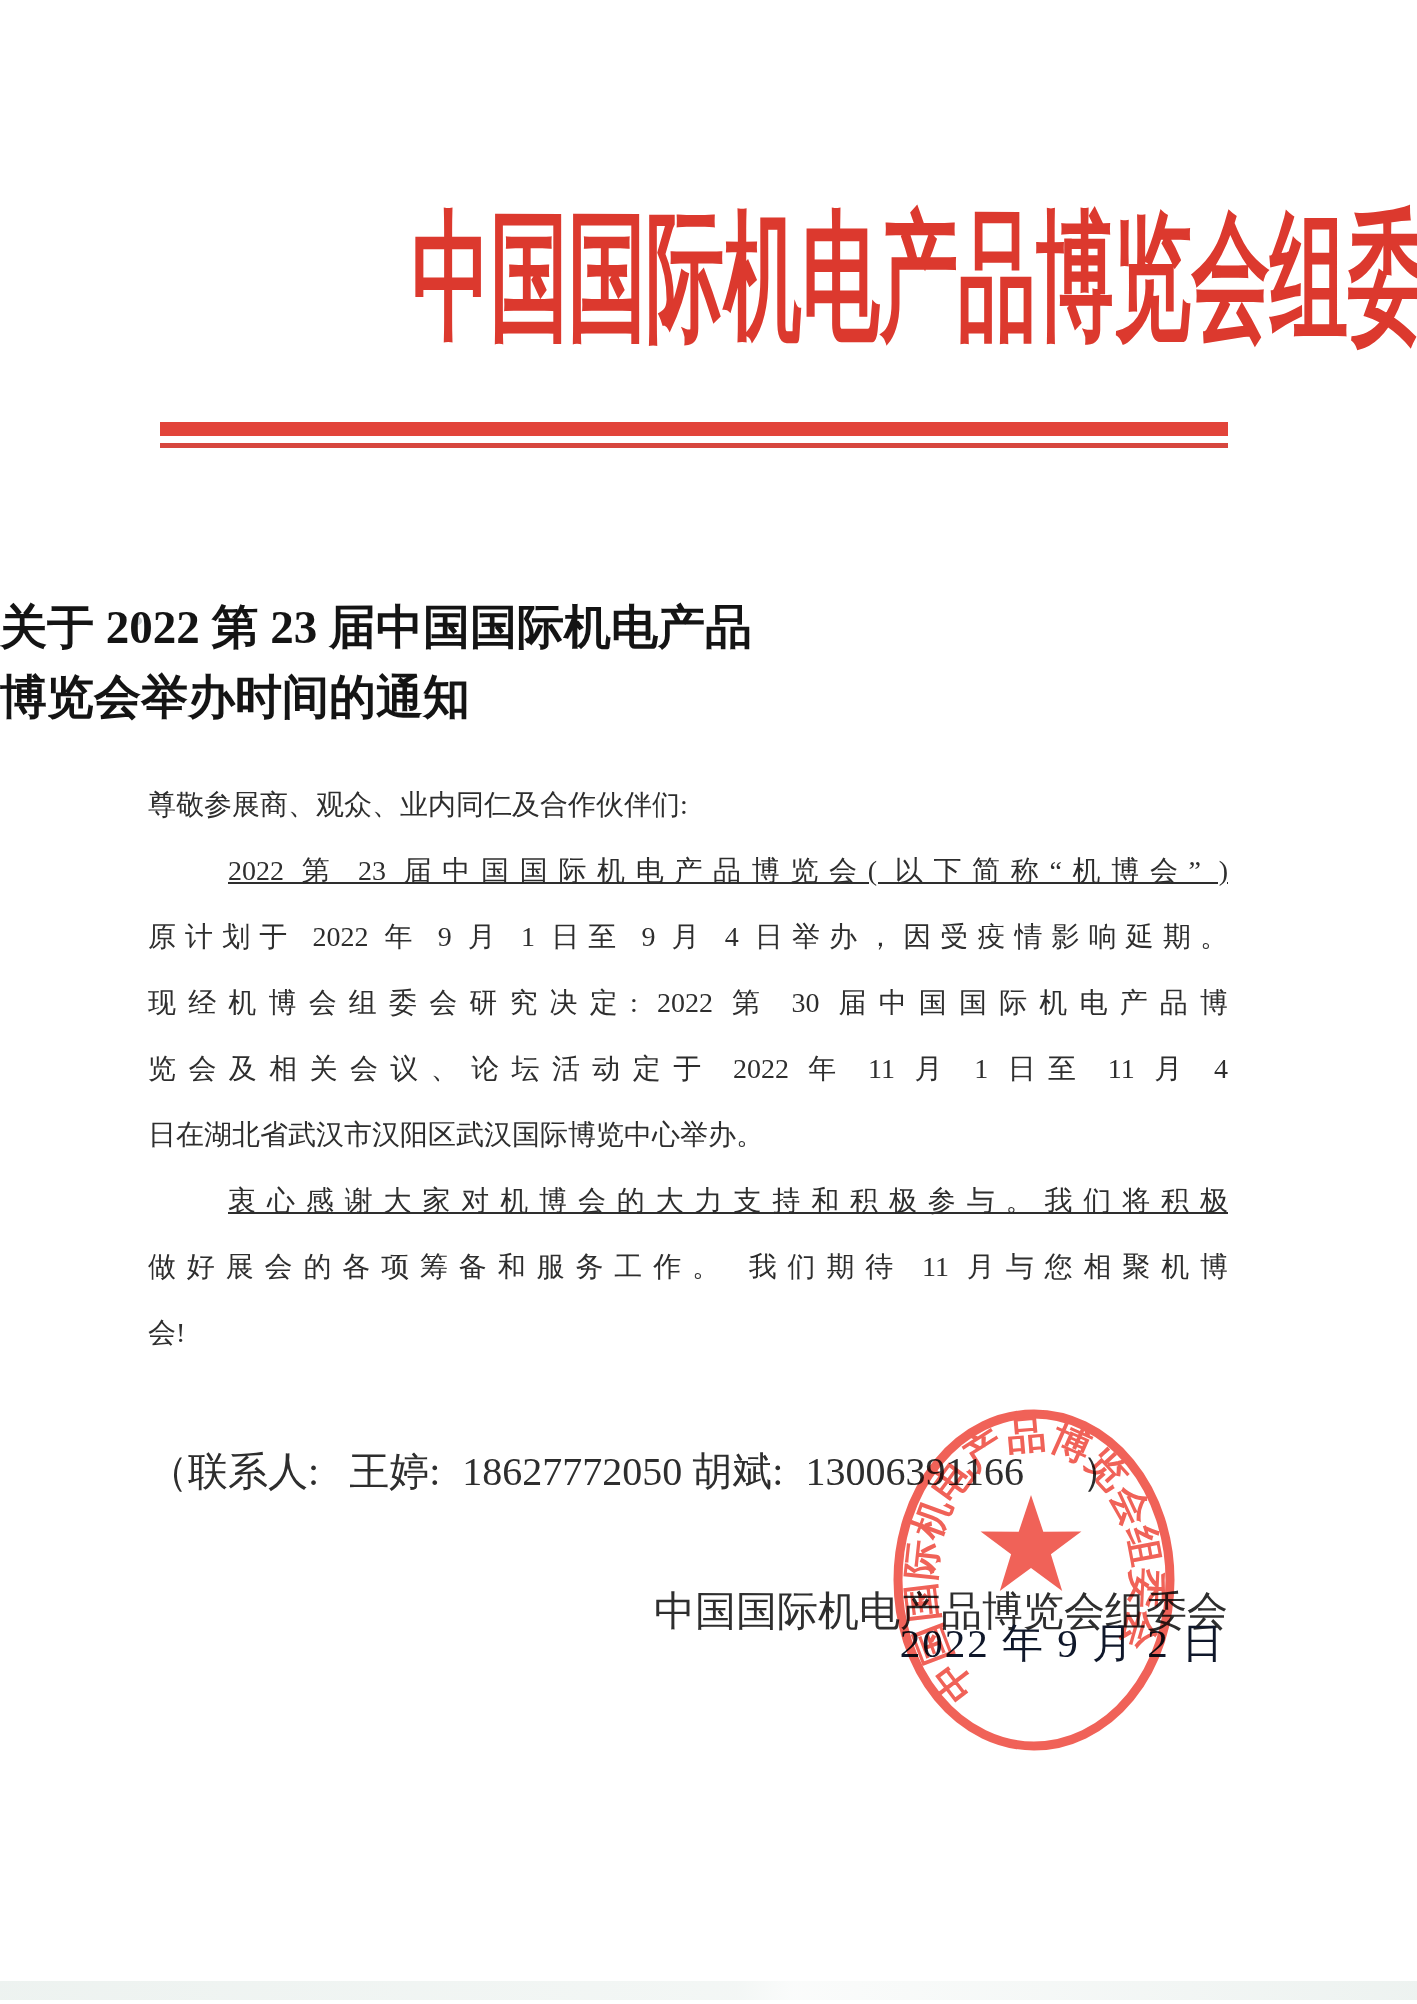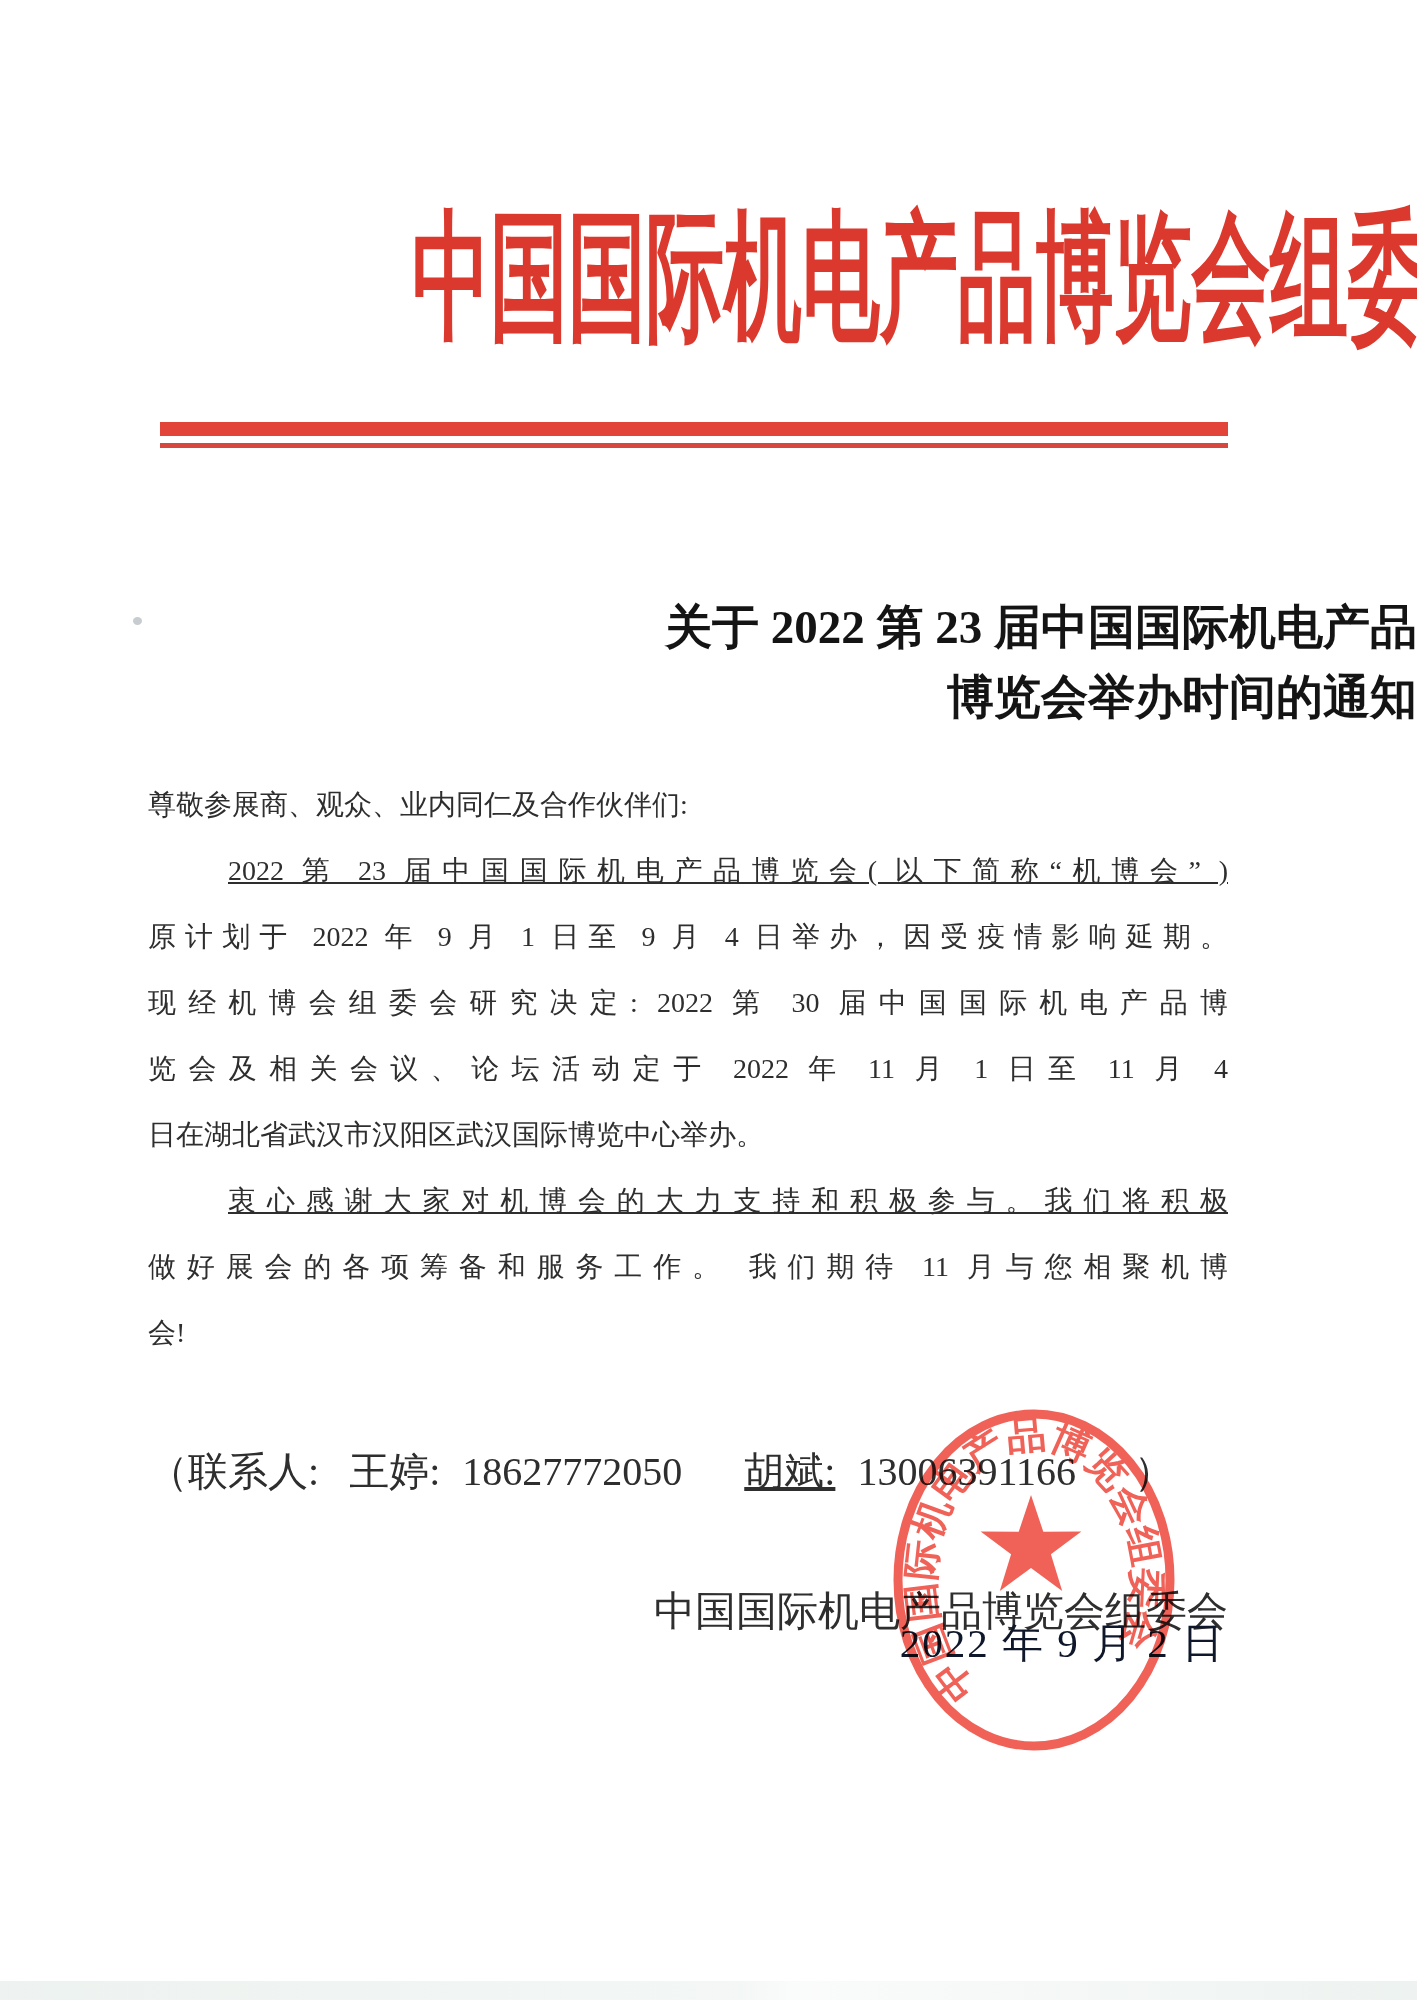--- a/index.html
+++ b/index.html
@@ -11,32 +11,32 @@
   .letterhead{position:absolute;top:208px;left:-22px;width:100%;text-align:center;white-space:nowrap;}
   .lh-inner{
     display:inline-block;font-size:140px;line-height:140px;font-weight:700;
     color:#dc392e;transform:scaleX(0.557);transform-origin:50% 50%;
   }
   .rule{position:absolute;left:160px;width:1068px;}
   .rule-thick{top:422px;height:14px;background:#e2443a;}
   .rule-thin{top:443px;height:5px;background:#d7473e;}
   .speck{position:absolute;left:133px;top:617px;width:9px;height:8px;border-radius:50%;background:#8e9aa0;opacity:.5;}
   
-  .title{position:absolute;top:592px;left:0;width:100%;text-align:right;
+  .title{position:absolute;top:592px;left:0;width:100%;text-align:left;
     font-weight:700;color:#141414;font-size:47px;line-height:70px;}
   
   .bl{position:absolute;left:148px;width:1080px;font-size:28px;line-height:48px;color:#2e2e2e;}
   .just{text-align:justify;text-align-last:justify;}
   .indent{text-indent:80px;text-decoration:underline;}
   
   .contact{position:absolute;left:148px;top:1448px;width:1150px;font-size:40px;line-height:48px;color:#2e2e2e;white-space:nowrap;}
   .c-open{}
   .c-n1{margin-left:20px;}
   .c-p1{margin-left:12px;}
-  .c-n2{margin-left:52px;text-decoration:underline;}
+  .c-n2{}
   .c-p2{margin-left:12px;}
   .c-close{margin-left:48px;}
   
   .signature{position:absolute;top:1586px;right:189px;font-size:41px;line-height:50px;color:#2e2e2e;}
   .date{position:absolute;top:1618px;right:192px;font-size:41px;line-height:50px;color:#0f172a;letter-spacing:2px;}
   
   .seal{position:absolute;left:888px;top:1406px;width:292px;height:348px;mix-blend-mode:multiply;opacity:.92;}
   .seal text{font-family:"Liberation Serif","DejaVu Serif",serif;font-weight:700;}
   
   .bottom-strip{position:absolute;left:0;top:1981px;width:100%;height:19px;

